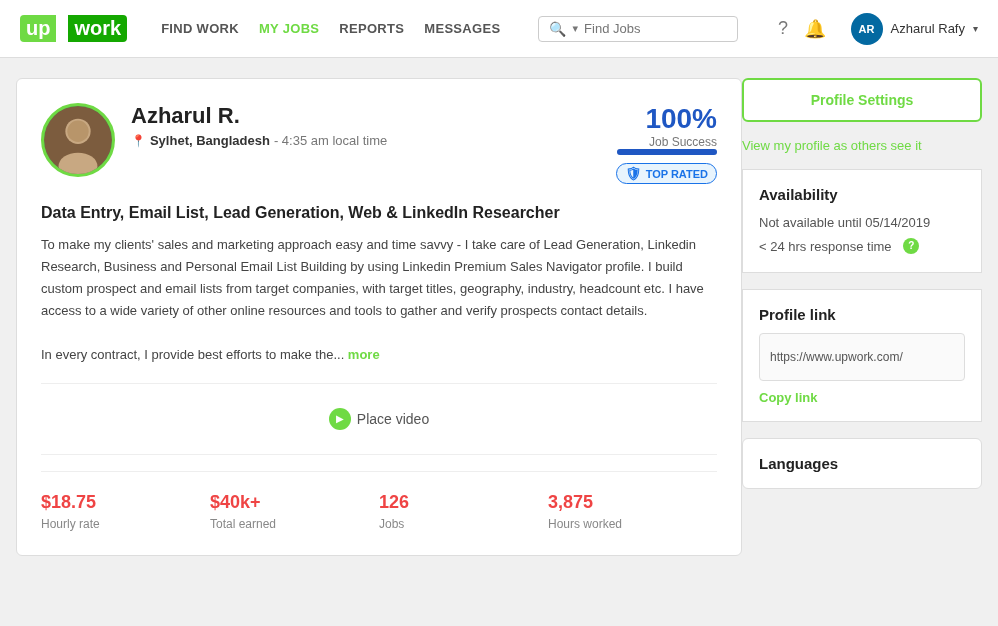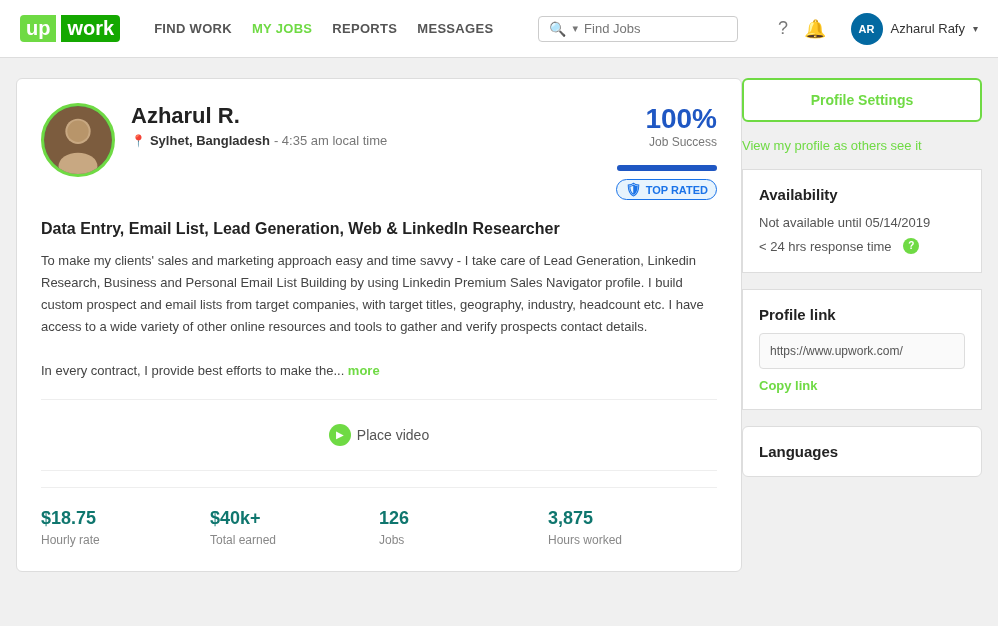--- a/index.html
+++ b/index.html
@@ -11,21 +11,21 @@
       border-bottom: 1px solid #ddd;
       display: flex;
       align-items: center;
       padding: 0 20px;
       height: 58px;
       gap: 24px;
     }
     .logo {
       display: flex;
       align-items: center;
-      gap: 5px;
+      gap: 12px;
       justify-content: space-between;
     }
     .logo-up {
       background: #6fda44;
       color: #fff;
       font-weight: 900;
       font-size: 20px;
       padding: 2px 6px;
       border-radius: 4px 0 0 4px;
     }
@@ -112,21 +112,21 @@
       display: flex; align-items: center; justify-content: center;
       font-size: 28px; color: #fff; font-weight: bold;
     }
     .profile-info { flex: 1; }
     .profile-name { font-size: 22px; font-weight: 600; color: #222; margin-bottom: 4px; }
     .profile-location { display: flex; align-items: center; gap: 4px; font-size: 13px; color: #555; }
     .location-pin { color: #999; font-size: 12px; }
     .location-name { font-weight: 600; color: #333; }
     .profile-stats { margin-left: auto; text-align: right; flex-shrink: 0; }
     .job-success-pct { font-size: 28px; font-weight: 700; color: #1f57c3; }
-    .job-success-label { font-size: 12px; color: #777; margin-bottom: 16px; }
+    .job-success-label { font-size: 12px; color: #777; margin-bottom: 0; }
     .progress-bar-container { width: 100px; height: 6px; background: #e0e0e0; border-radius: 3px; margin-left: auto; margin-bottom: 8px; }
     .progress-bar-fill { height: 100%; border-radius: 3px; background: #1f57c3; }
     .top-rated-badge {
       display: inline-flex; align-items: center; gap: 4px;
       background: #e8f4fd; color: #1a73e8;
       border: 1px solid #1a73e8; border-radius: 12px;
       font-size: 11px; font-weight: 600;
       padding: 2px 8px;
     }
     .badge-icon { font-size: 13px; }
@@ -150,21 +150,21 @@
       color: #fff; font-size: 10px;
     }
 
     
     .stats-row {
       display: flex; gap: 0;
       border-top: 1px solid #eee;
       padding-top: 20px; margin-top: 4px;
     }
     .stat-item { flex: 1; }
-    .stat-value { font-size: 18px; font-weight: 700; color: #0f766e; margin-bottom: 4px; }
+    .stat-value { font-size: 18px; font-weight: 700; color: #ef4444; margin-bottom: 4px; }
     .stat-label { font-size: 12px; color: #888; }
 
     
     .sidebar {
       width: 240px;
       flex-shrink: 0;
       display: flex;
       flex-direction: column;
       gap: 16px;
     }
@@ -194,21 +194,21 @@
       display: inline-flex; align-items: center; justify-content: center;
       width: 16px; height: 16px; background: #6fda44; color: #fff;
       border-radius: 50%; font-size: 10px; font-weight: 700;
       flex-shrink: 0; margin-top: 1px;
     }
 
     .profile-link-input {
       width: 100%;
       border: 1px solid #ddd;
       border-radius: 4px;
-      padding: 10px 10px;
+      padding: 16px 10px;
       font-size: 12px;
       color: #555;
       background: #fafafa;
       outline: none;
       margin-bottom: 8px;
     }
     .copy-link { color: #6fda44; font-size: 13px; font-weight: 600; cursor: pointer; text-decoration: none; margin-top: 47px; }
 
     .languages-section { background: #fff; border: 1px solid #ddd; border-radius: 6px; padding: 16px; }
     .languages-title { font-size: 15px; font-weight: 700; color: #222; }

